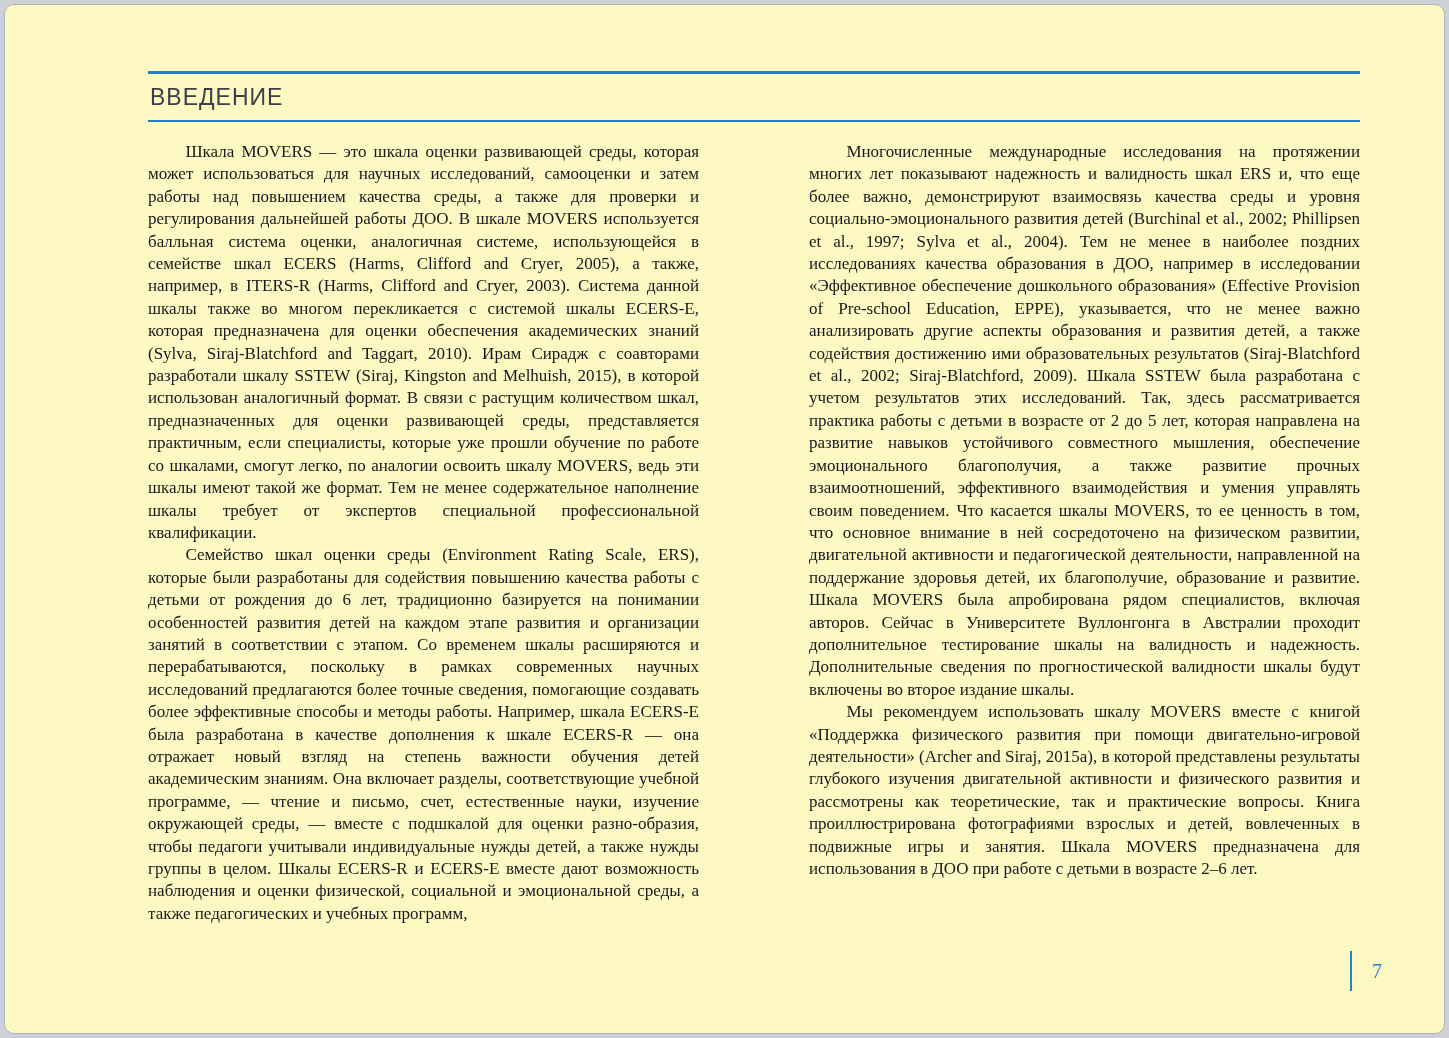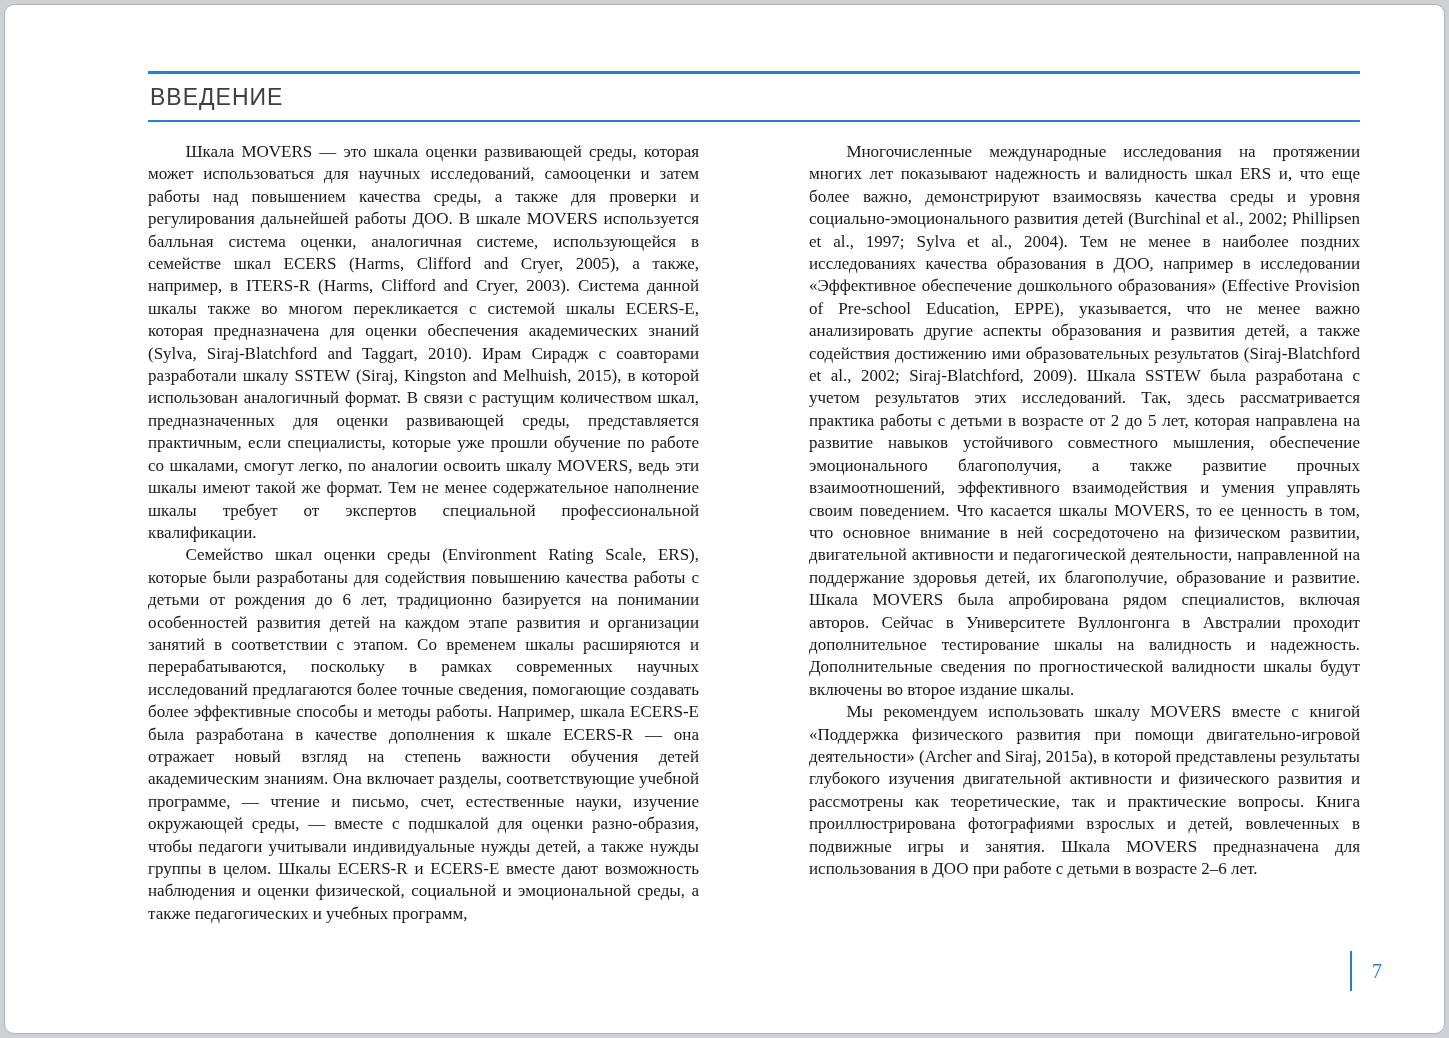--- a/index.html
+++ b/index.html
@@ -11,21 +11,21 @@
   .viewport {
     position: relative;
     width: 1449px;
     height: 1038px;
     background: #cdd1d5;
     overflow: hidden;
   }
   .book-page {
     position: absolute;
     top: 4px; left: 4px; right: 4px; bottom: 4px;
-    background: #ffffff;
+    background: #fef9c3;
     border: 1px solid #aeb4ba;
     border-radius: 10px;
     overflow: hidden;
   }
   .page-inner {
     position: absolute;
     top: 0; left: 143px; right: 84px; bottom: 0;
   }
   .rule {
     background: var(--accent, #2581c4);

